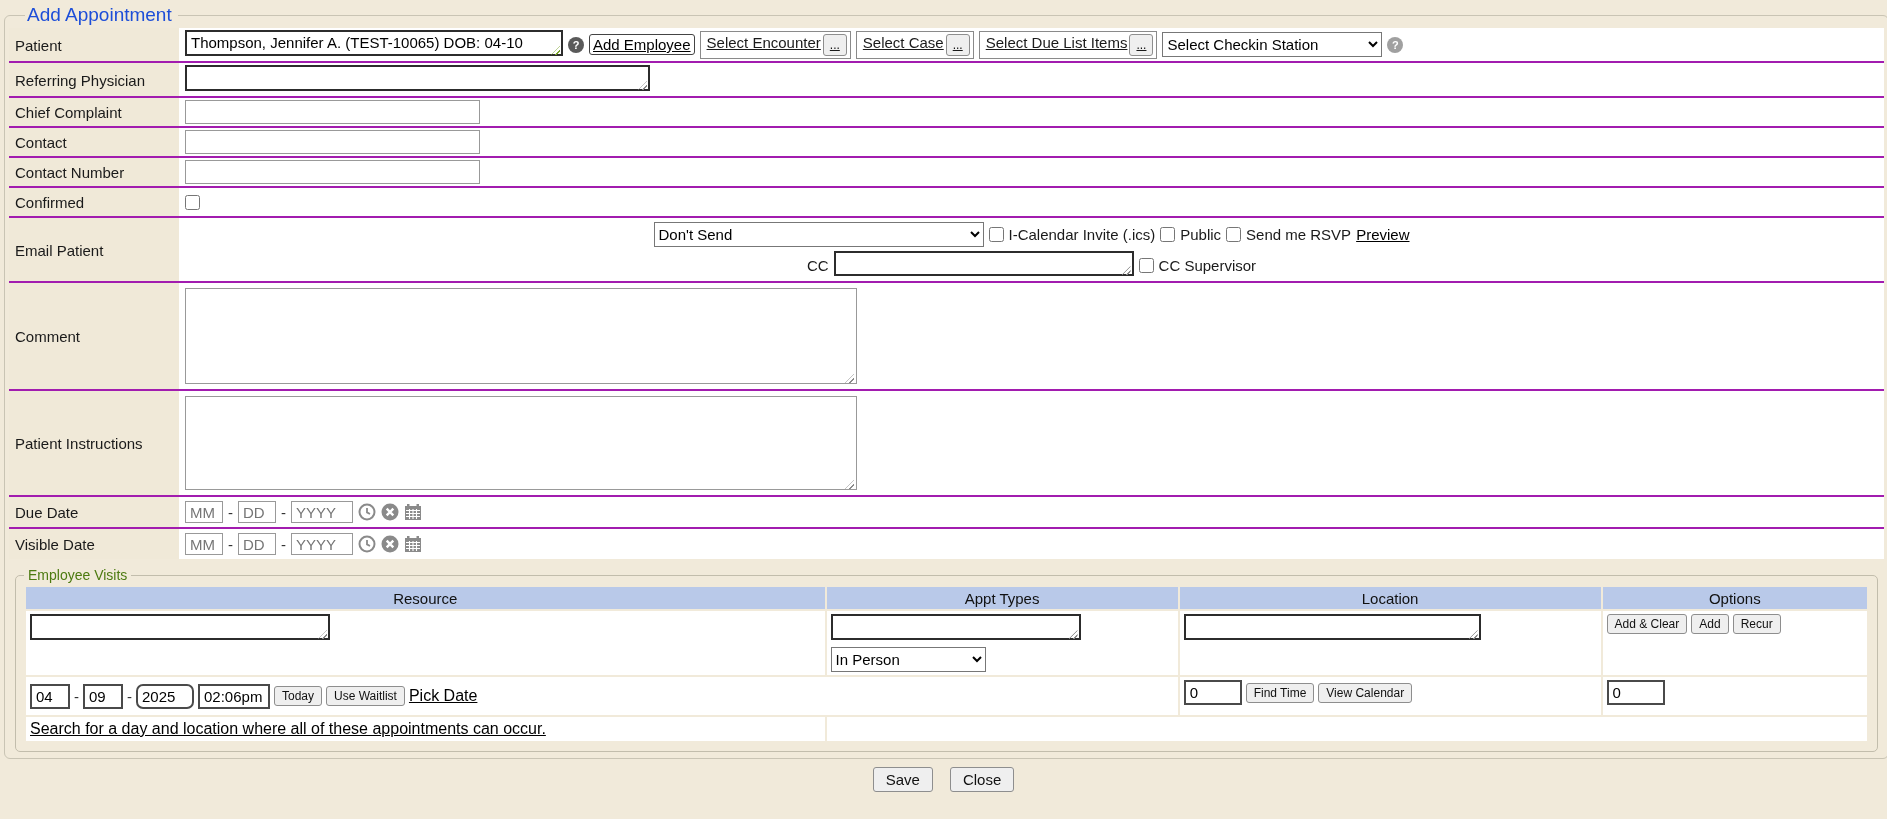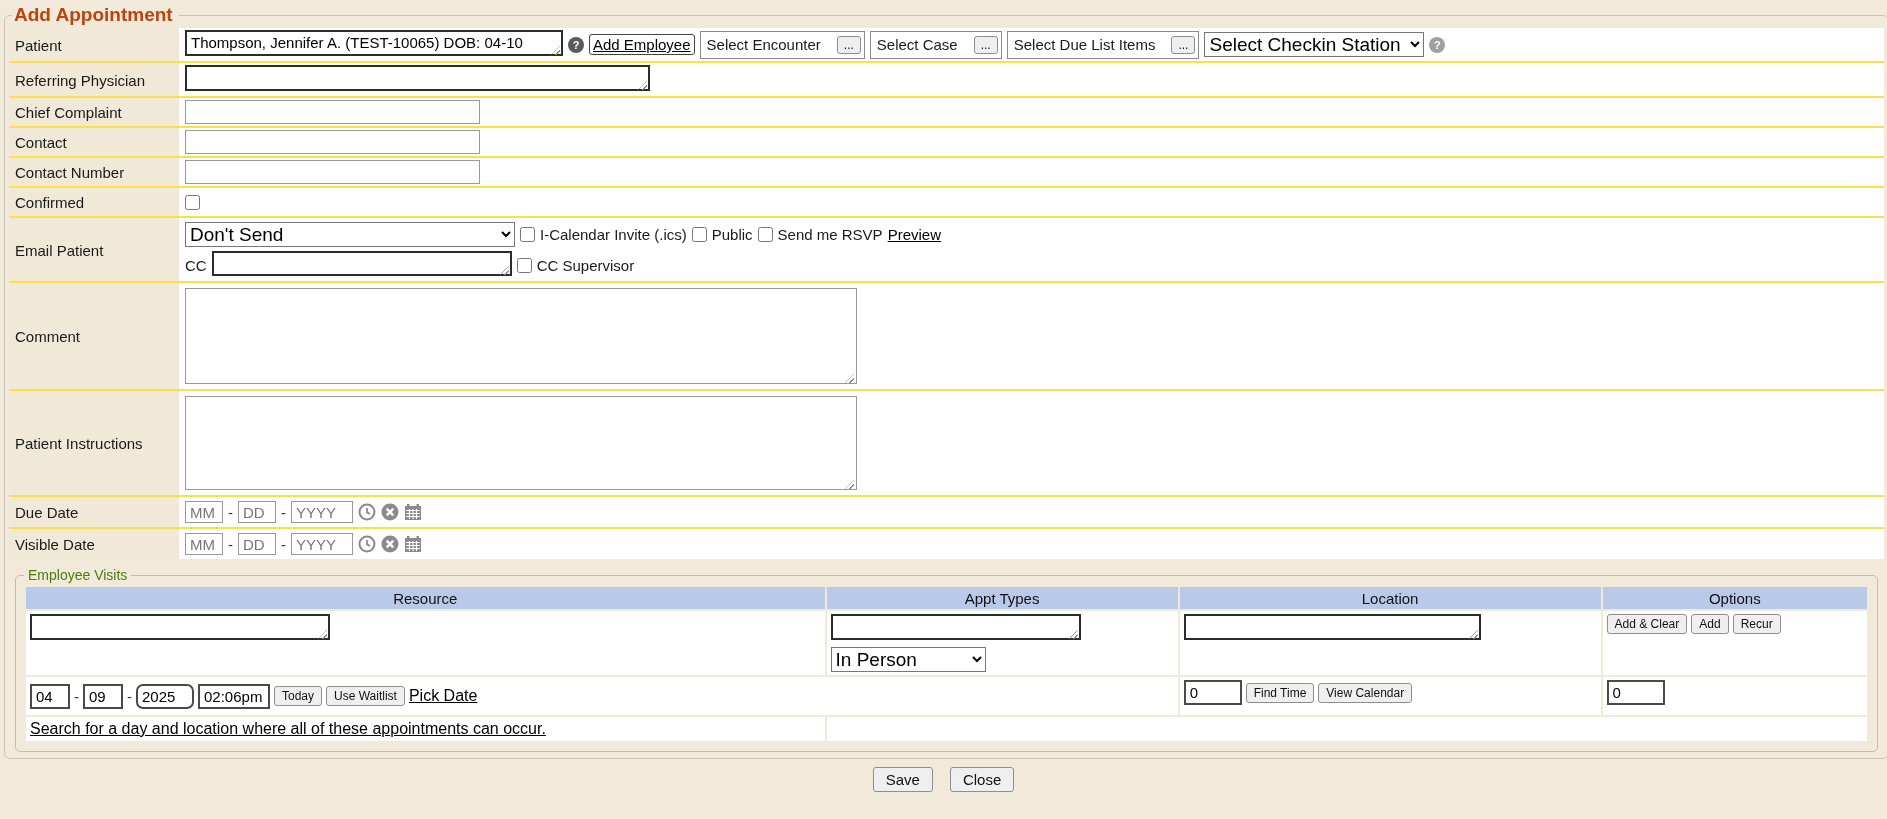--- a/index.html
+++ b/index.html
@@ -10,71 +10,71 @@
     font-size:15px; color:#1a1a1a;
     overflow:hidden;
   }
   .main-fs {
     margin:4px 4px 0 4px;
     border:1px solid #c9c4b4;
     border-radius:6px;
     padding:2px 4px 6px 4px;
   }
   .main-fs > legend {
-    font-size:19px; font-weight:bold; color:#c2410c;
-    padding:0 6px 0 2px; margin-left:3px;
-  }
-  
-  .rows { background:#fde047; }
+    font-size:19px; font-weight:normal; color:#1d4ed8;
+    padding:0 6px 0 2px; margin-left:16px;
+  }
+  
+  .rows { background:#a21caf; }
   .frow { display:flex; align-items:center; margin-bottom:2px; background:#fff; }
   .frow.top { align-items:flex-start; }
   .lbl {
     flex:0 0 170px; align-self:stretch;
     background:#f0e9d8; padding:5px 4px 4px 6px;
     display:flex; align-items:flex-start;
   }
   .lbl.mid { align-items:center; }
   .fld { flex:1; padding:2px 6px; display:flex; align-items:center; gap:5px; flex-wrap:nowrap; }
-  .fld.col { flex-direction:column; align-items:flex-start; gap:4px; padding-top:4px; }
+  .fld.col { flex-direction:column; align-items:center; gap:4px; padding-top:4px; }
   .subrow { display:flex; align-items:center; gap:5px; }
   
   textarea { resize:none; overflow:hidden; font-family:"Liberation Sans",sans-serif; font-size:15px; padding:2px 4px; background:#fff; }
   .ta-dark { border:2px solid #2c2c2c; height:26px; }
   .gw { position:relative; display:inline-block; }
   .gw::after {
     content:""; position:absolute; right:3px; bottom:4px; width:9px; height:9px;
     background:repeating-linear-gradient(135deg, transparent, transparent 2px, #8a8a8a 2px, #8a8a8a 3.5px);
     clip-path:polygon(100% 0, 100% 100%, 0 100%);
     pointer-events:none;
   }
   .gw.green::after {
     background:repeating-linear-gradient(135deg, transparent, transparent 2px, #7aa42c 2px, #7aa42c 3.5px);
   }
   input[type=text] { font-family:"Liberation Sans",sans-serif; font-size:15px; padding:1px 4px; background:#fff; }
   .in-plain { border:1px solid #999; height:24px; width:295px; }
   .big-ta { border:1px solid #999; width:672px; }
   .mono { font-family:"DejaVu Sans Mono", monospace; font-size:14px; }
   .d-seg { border:1px solid #999; height:22px; text-align:left; color:#444; }
   .d-dark { border:2px solid #4a4a4a; height:25px; }
-  select { font-family:"Liberation Sans",sans-serif; font-size:19px; height:25px; background:#fff; border:1px solid #777; }
+  select { font-family:"Liberation Sans",sans-serif; font-size:15px; height:25px; background:#fff; border:1px solid #777; }
   input[type=checkbox] { width:15px; height:15px; }
   
   .help {
     width:16px; height:16px; border-radius:50%;
     color:#fff; font-size:11px; font-weight:bold;
     display:inline-flex; align-items:center; justify-content:center;
     flex:0 0 auto;
   }
   .help.dark { background:#5a5a5a; }
   .help.light { background:#a0a0a0; }
   a.plain { color:#000; text-decoration:underline; }
   .add-emp { border:1px solid #444; border-radius:3px; padding:1px 3px; background:#fff; }
   .sel-group {
-    display:inline-flex; align-items:center; gap:16px;
-    border:1px solid #8a8a8a; background:#fff; padding:2px 3px 2px 6px; height:28px;
+    display:inline-flex; gap:2px;
+    border:1px solid #8a8a8a; background:#fff; padding:2px 3px 2px 6px; height:28px;text-decoration:underline;
   }
   .btn-sm, .btn-xs, .btn {
     background:#efefef; border:1px solid #8e8e8e; border-radius:3px;
     font-family:"Liberation Sans",sans-serif; color:#111; cursor:default;
   }
   .btn-sm { font-size:12px; padding:2px 7px; }
   .btn-xs { font-size:12px; padding:1px 6px; }
   .btn    { font-size:15px; padding:3px 12px; }
   .icon-btn { display:inline-flex; flex:0 0 auto; }
   

